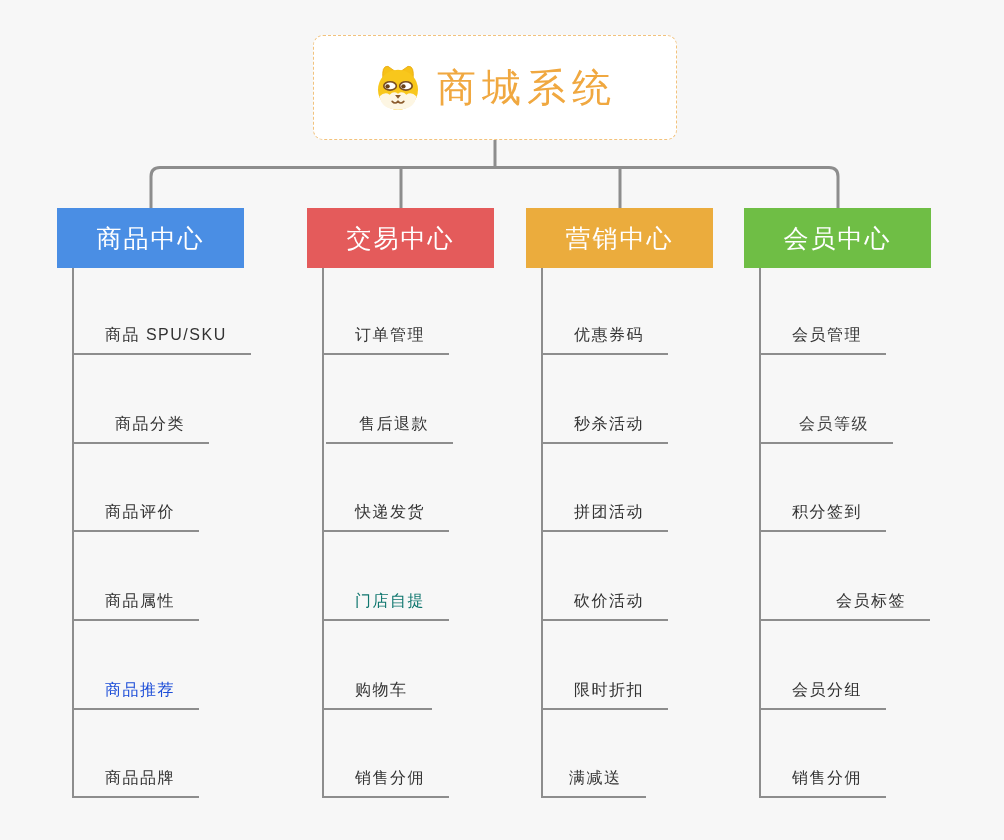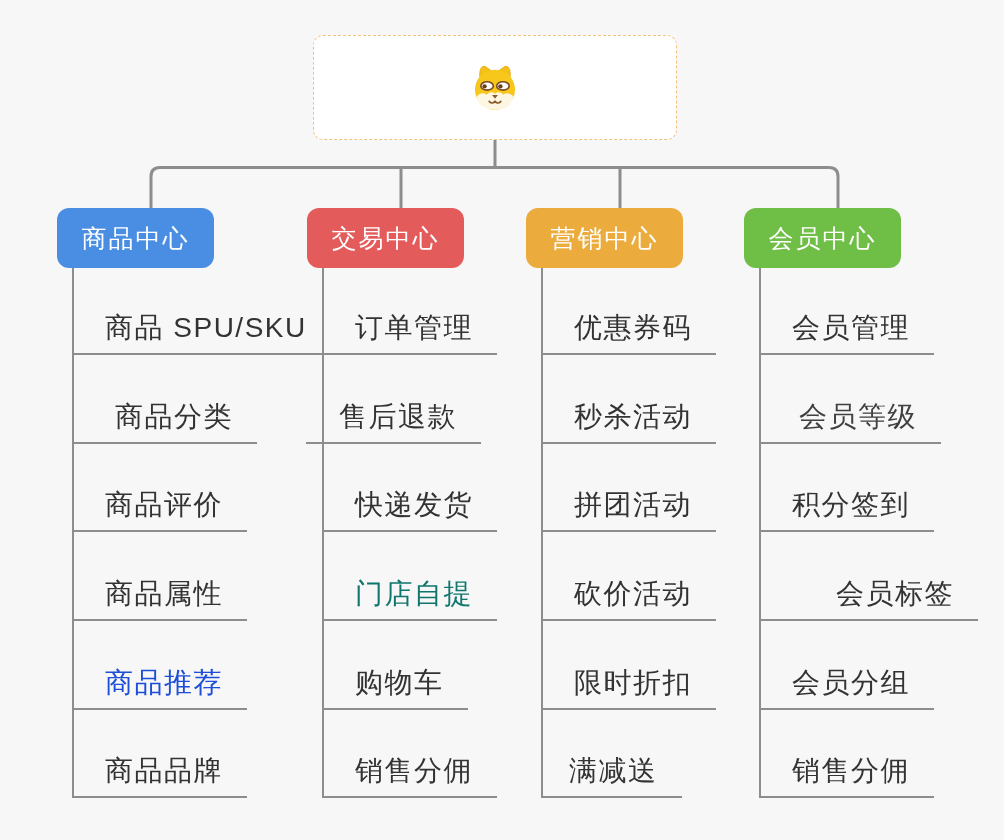--- a/index.html
+++ b/index.html
@@ -10,34 +10,34 @@
   .root-node{
     position:absolute;left:313px;top:35px;width:364px;height:105px;
     background:#ffffff;border:1px dashed #f2c27c;border-radius:10px;
     display:flex;align-items:center;justify-content:center;gap:14px;
     box-sizing:border-box;cursor:pointer;
   }
   .root-title{font-size:39px;letter-spacing:6px;font-weight:400;}
   .root-icon{width:50px;height:50px;flex:0 0 auto;}
 
   .branch-box{
-    position:absolute;top:208px;width:157px;height:60px;border-radius:12px;
+    position:absolute;top:208px;width:187px;height:60px;border-radius:0;
     display:flex;align-items:center;justify-content:center;
     color:#ffffff;font-size:25px;letter-spacing:2px;cursor:pointer;
   }
 
   .vline{position:absolute;width:2px;}
 
   .sub-item{
     position:absolute;height:46px;display:flex;align-items:flex-end;
     white-space:nowrap;border-bottom:2px solid #8d8d8d;cursor:pointer;
     box-sizing:border-box;
   }
   .sub-item span{
-    display:block;font-size:28px;letter-spacing:1.5px;
+    display:block;font-size:16px;letter-spacing:1.5px;
     padding:0 24px 9px 33px;line-height:1.1;margin-top:16px;
   }
 </style>
 </head>
 <body>
 
 <div class="canvas" id="canvas" style="background: rgb(247, 247, 247);">
 
   <svg class="connector-svg" id="connectors" viewBox="0 0 1004 840" xmlns="http://www.w3.org/2000/svg">
       <path d="M495,140 L495,167.5" fill="none" stroke="#8D8D8D" stroke-width="3"></path>
@@ -52,20 +52,21 @@
       <path d="M48,20 Q50,3 42,4 L32,11 Q43,13 48,20 Z" fill="#F6C117" stroke="#E8A912" stroke-width="1"></path>
       <circle cx="30" cy="32" r="24" fill="#F8C71C"></circle>
       <path d="M8,40 Q14,34 20,38 Q25,33 30,37 Q35,33 40,38 Q46,34 52,40 Q50,56 30,56 Q10,56 8,40 Z" fill="#FDF6E3"></path>
       <ellipse cx="20.5" cy="27.5" rx="7.5" ry="5" fill="#FFFFFF" stroke="#7A4E22" stroke-width="2"></ellipse>
       <ellipse cx="39.5" cy="27.5" rx="7.5" ry="5" fill="#FFFFFF" stroke="#7A4E22" stroke-width="2"></ellipse>
       <circle cx="17.5" cy="28" r="2.6" fill="#6B4218"></circle>
       <circle cx="36.5" cy="28" r="2.6" fill="#6B4218"></circle>
       <path d="M26.5,38.5 h7 l-3.5,4.5 z" fill="#8A5A2B"></path>
       <path d="M23,46 q3.5,4 7,0 q3.5,4 7,0" stroke="#8A5A2B" stroke-width="2" fill="none" stroke-linecap="round"></path>
     </svg>
+    <span class="root-title" style="color: rgb(240, 168, 64);">商城系统</span>
   </div>
 
   <div id="branches">
       <div class="branch-box" style="left: 57px; background: rgb(74, 142, 228); color: rgb(255, 255, 255);">商品中心</div>
       <div class="vline" style="left: 72px; top: 268px; height: 530px; background: rgb(141, 141, 141);"></div>
       <div class="sub-item" style="left: 72px; top: 309px;">
         <span style="color: rgb(51, 51, 51);">商品 SPU/SKU</span>
       </div>
       <div class="sub-item" style="left: 72px; top: 398px;">
         <span style="color: rgb(51, 51, 51); padding-left: 43px;">商品分类</span>
@@ -80,21 +81,21 @@
         <span style="color: #1d4ed8;">商品推荐</span>
       </div>
       <div class="sub-item" style="left: 72px; top: 752px;">
         <span style="color: rgb(51, 51, 51);">商品品牌</span>
       </div>
       <div class="branch-box" style="left: 307px; background: rgb(228, 91, 91); color: rgb(255, 255, 255);">交易中心</div>
       <div class="vline" style="left: 322px; top: 268px; height: 530px; background: rgb(141, 141, 141);"></div>
       <div class="sub-item" style="left: 322px; top: 309px;">
         <span style="color: rgb(51, 51, 51);">订单管理</span>
       </div>
-      <div class="sub-item" style="left: 306px; top: 398px;">
+      <div class="sub-item" style="left: 326px; top: 398px;">
         <span style="color: rgb(51, 51, 51);">售后退款</span>
       </div>
       <div class="sub-item" style="left: 322px; top: 486px;">
         <span style="color: rgb(51, 51, 51);">快递发货</span>
       </div>
       <div class="sub-item" style="left: 322px; top: 575px;">
         <span style="color: #0f766e;">门店自提</span>
       </div>
       <div class="sub-item" style="left: 322px; top: 664px;">
         <span style="color: rgb(51, 51, 51);">购物车</span>

